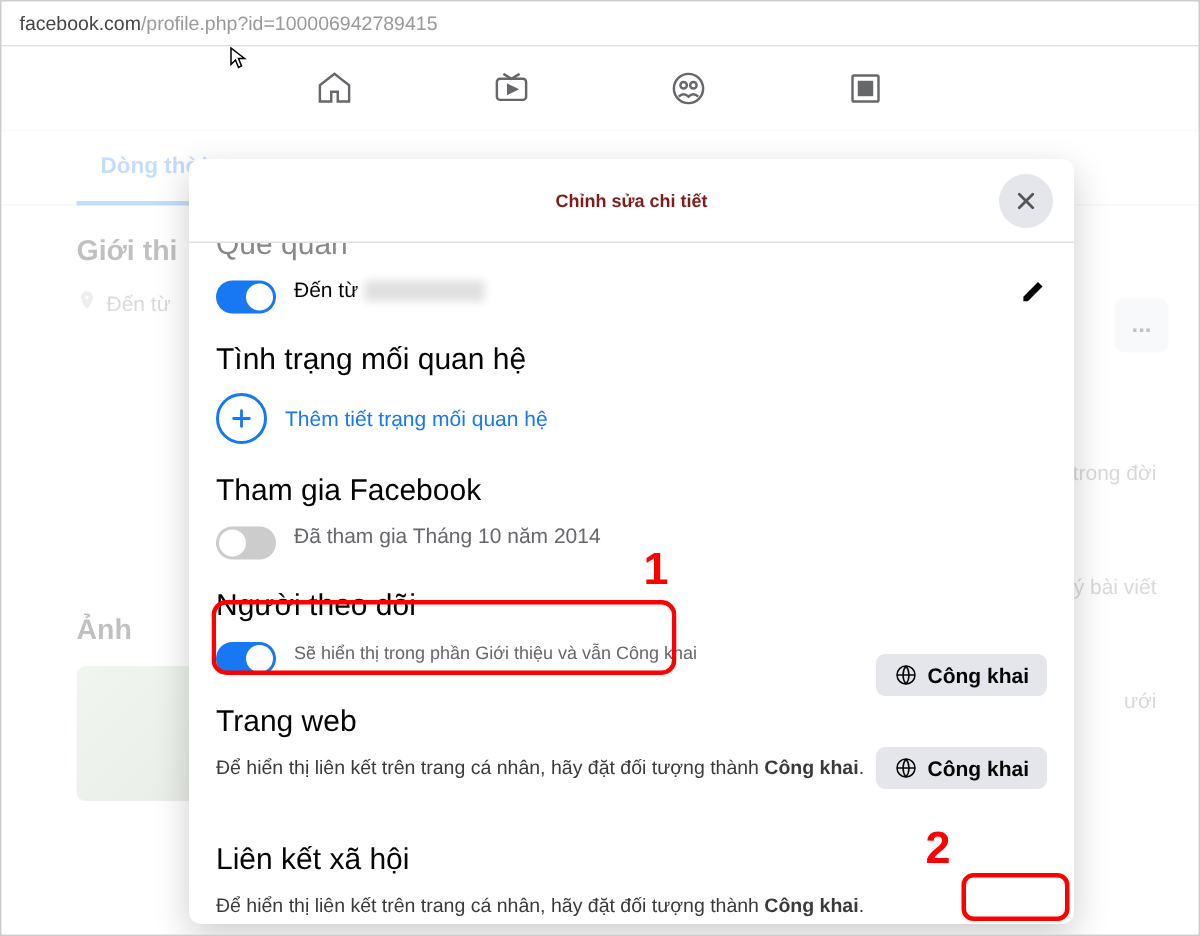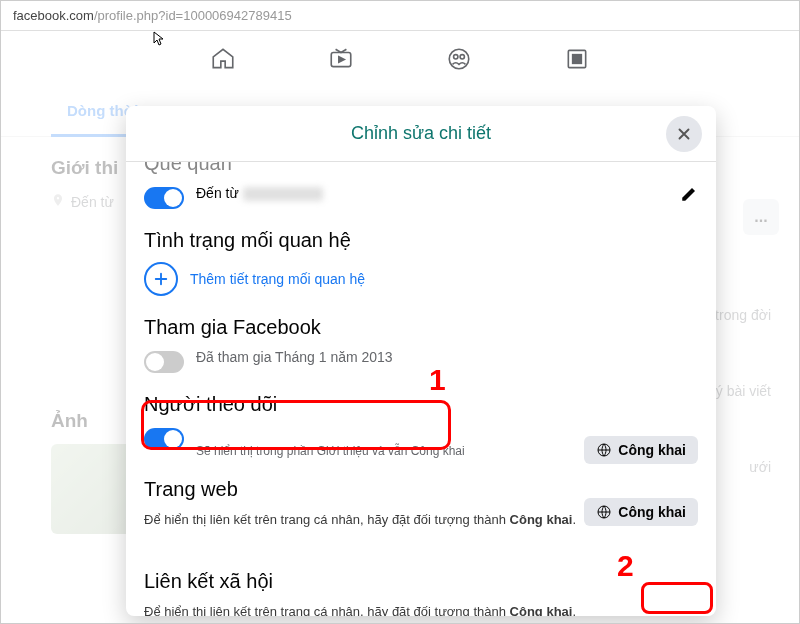--- a/index.html
+++ b/index.html
@@ -32,39 +32,39 @@
     .photo:nth-child(3) { background: linear-gradient(135deg, #d0d0d8, #b0b0c0); }
     
     .right-hints { position: absolute; right: 28px; top: 220px; font-size: 14px; color: #65676b; text-align: right; }
     .right-hint { margin-bottom: 60px; }
     
     .more-btn { position: absolute; right: 20px; top: 112px; width: 36px; height: 36px; background: #e4e6eb; border-radius: 6px; display: flex; align-items: center; justify-content: center; color: #050505; font-weight: bold; }
     
     
     .modal { position: absolute; top: 105px; left: 125px; width: 590px; height: 510px; background: #fff; border-radius: 8px; box-shadow: 0 8px 24px rgba(0,0,0,0.2); z-index: 10; display: flex; flex-direction: column; }
     .modal-header { height: 56px; border-bottom: 1px solid #e0e0e0; display: flex; align-items: center; justify-content: center; position: relative; }
-    .modal-header h2 { font-size: 18px; font-weight: 400; color: #0f766e; }
+    .modal-header h2 { font-size: 12px; font-weight: 700; color: #7f1d1d; }
     .close-btn { position: absolute; right: 14px; top: 10px; width: 36px; height: 36px; background: #e4e6eb; border-radius: 50%; display: flex; align-items: center; justify-content: center; cursor: pointer; }
     .close-btn svg { width: 18px; height: 18px; }
     
     .modal-body { flex: 1; overflow-y: auto; padding: 4px 18px 0 18px; }
     
     .section { margin-bottom: 20px; }
     .section-title { font-size: 20px; font-weight: 400; color: #050505; margin-bottom: 10px; }
     
     .toggle-row { display: flex; align-items: flex-start; position: relative; }
     .toggle { width: 40px; height: 22px; border-radius: 11px; position: relative; margin-right: 12px; flex-shrink: 0; margin-top: 2px; }
     .toggle.on { background: #1877f2; }
     .toggle.off { background: #ccc; }
     .toggle .knob { width: 18px; height: 18px; background: #fff; border-radius: 50%; position: absolute; top: 2px; }
     .toggle.on .knob { right: 2px; }
     .toggle.off .knob { left: 2px; }
     .toggle-content { flex: 1; }
     .toggle-label { font-size: 14px; color: #050505; }
-    .toggle-sublabel { font-size: 12px; color: #65676b; margin-top: 18px; }
+    .toggle-sublabel { font-size: 12px; color: #65676b; margin-top: 2px; }
     .edit-icon { position: absolute; right: 0; top: 0; }
     .edit-icon svg { width: 18px; height: 18px; }
     
     .add-row { display: flex; align-items: center; color: #1877f2; font-size: 14px; font-weight: 500; }
     .add-icon { width: 34px; height: 34px; border: 2px solid #1877f2; border-radius: 50%; display: flex; align-items: center; justify-content: center; margin-right: 12px; }
     .add-icon svg { width: 18px; height: 18px; stroke: #1877f2; }
     
     .section-desc { font-size: 13px; color: #3a3a3a; line-height: 1.4; }
     .section-desc b { font-weight: 600; }
     
@@ -207,21 +207,21 @@
       </div>
     </div>
 
     <div class="section">
       <div class="section-title">Tham gia Facebook</div>
       <div class="toggle-row">
         <div class="toggle off">
             <div class="knob"></div>
           </div>
         <div class="toggle-content">
-          <div class="toggle-label" style="color:#65676b;">Đã tham gia Tháng 1 năm 2013</div>
+          <div class="toggle-label" style="color:#65676b;">Đã tham gia Tháng 10 năm 2014</div>
         </div>
       </div>
     </div>
 
     <div class="section">
       <div class="section-title">Người theo dõi</div>
       <div class="toggle-row">
         <div class="toggle on">
             <div class="knob"></div>
           </div>

